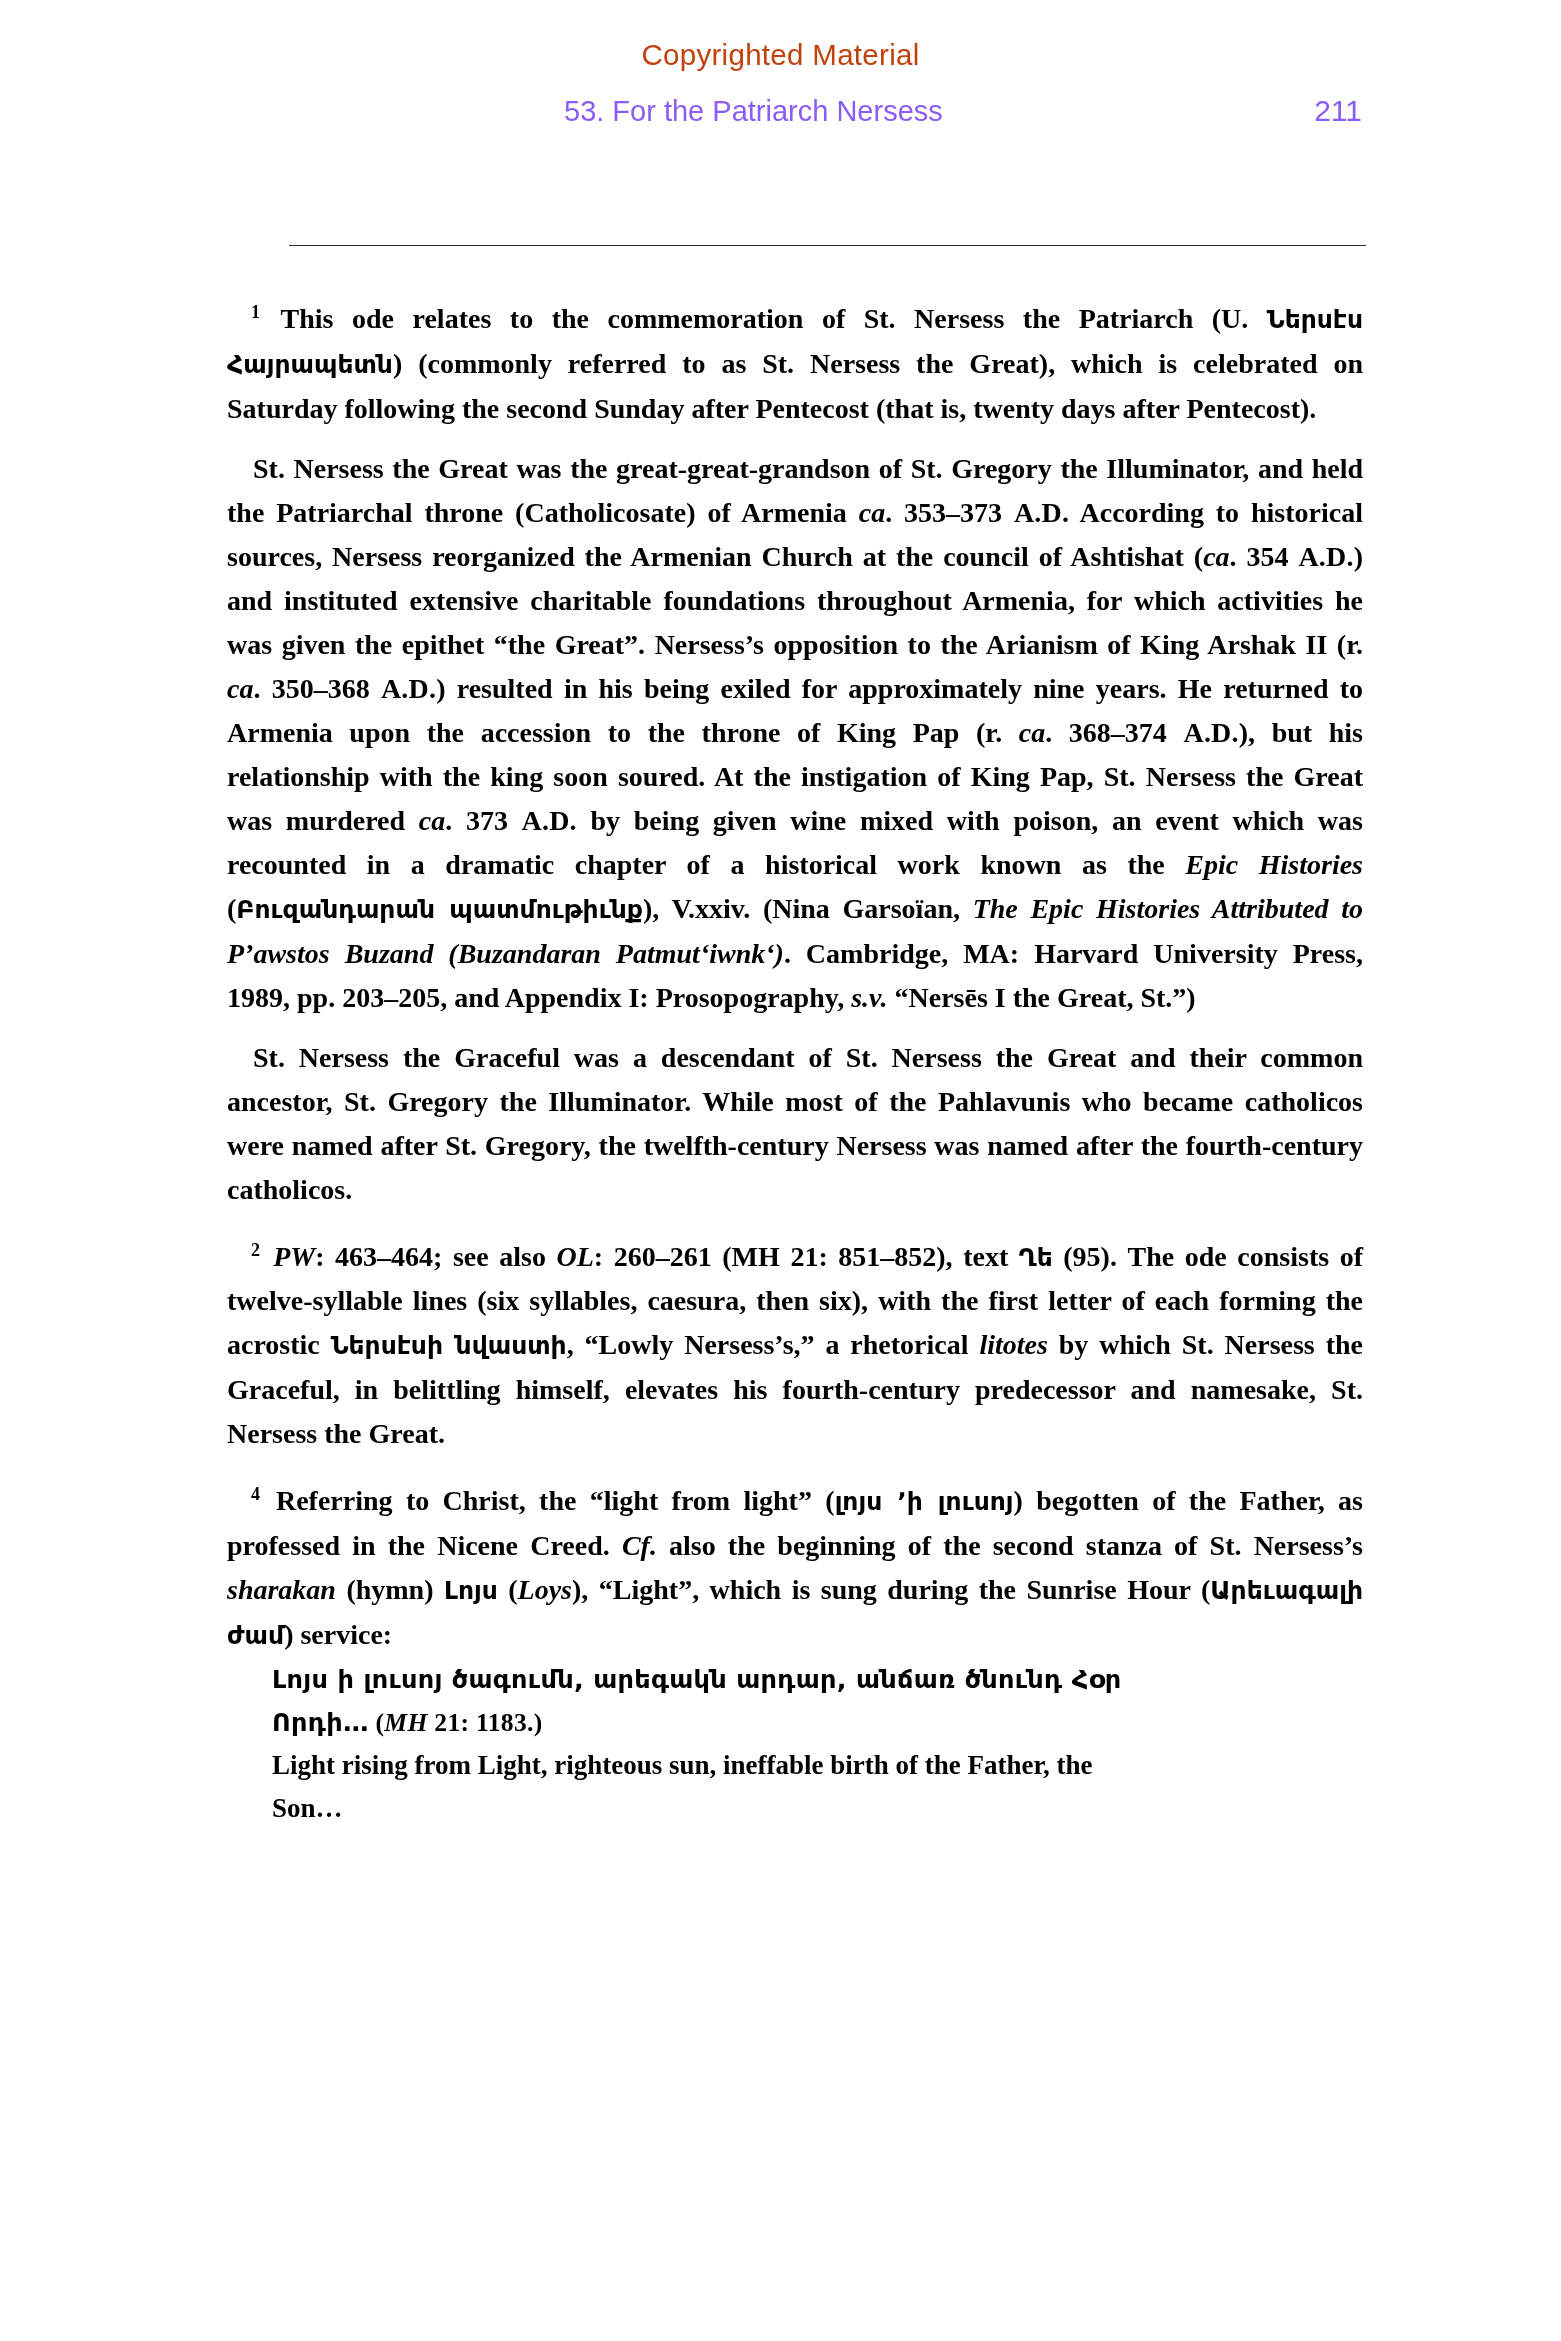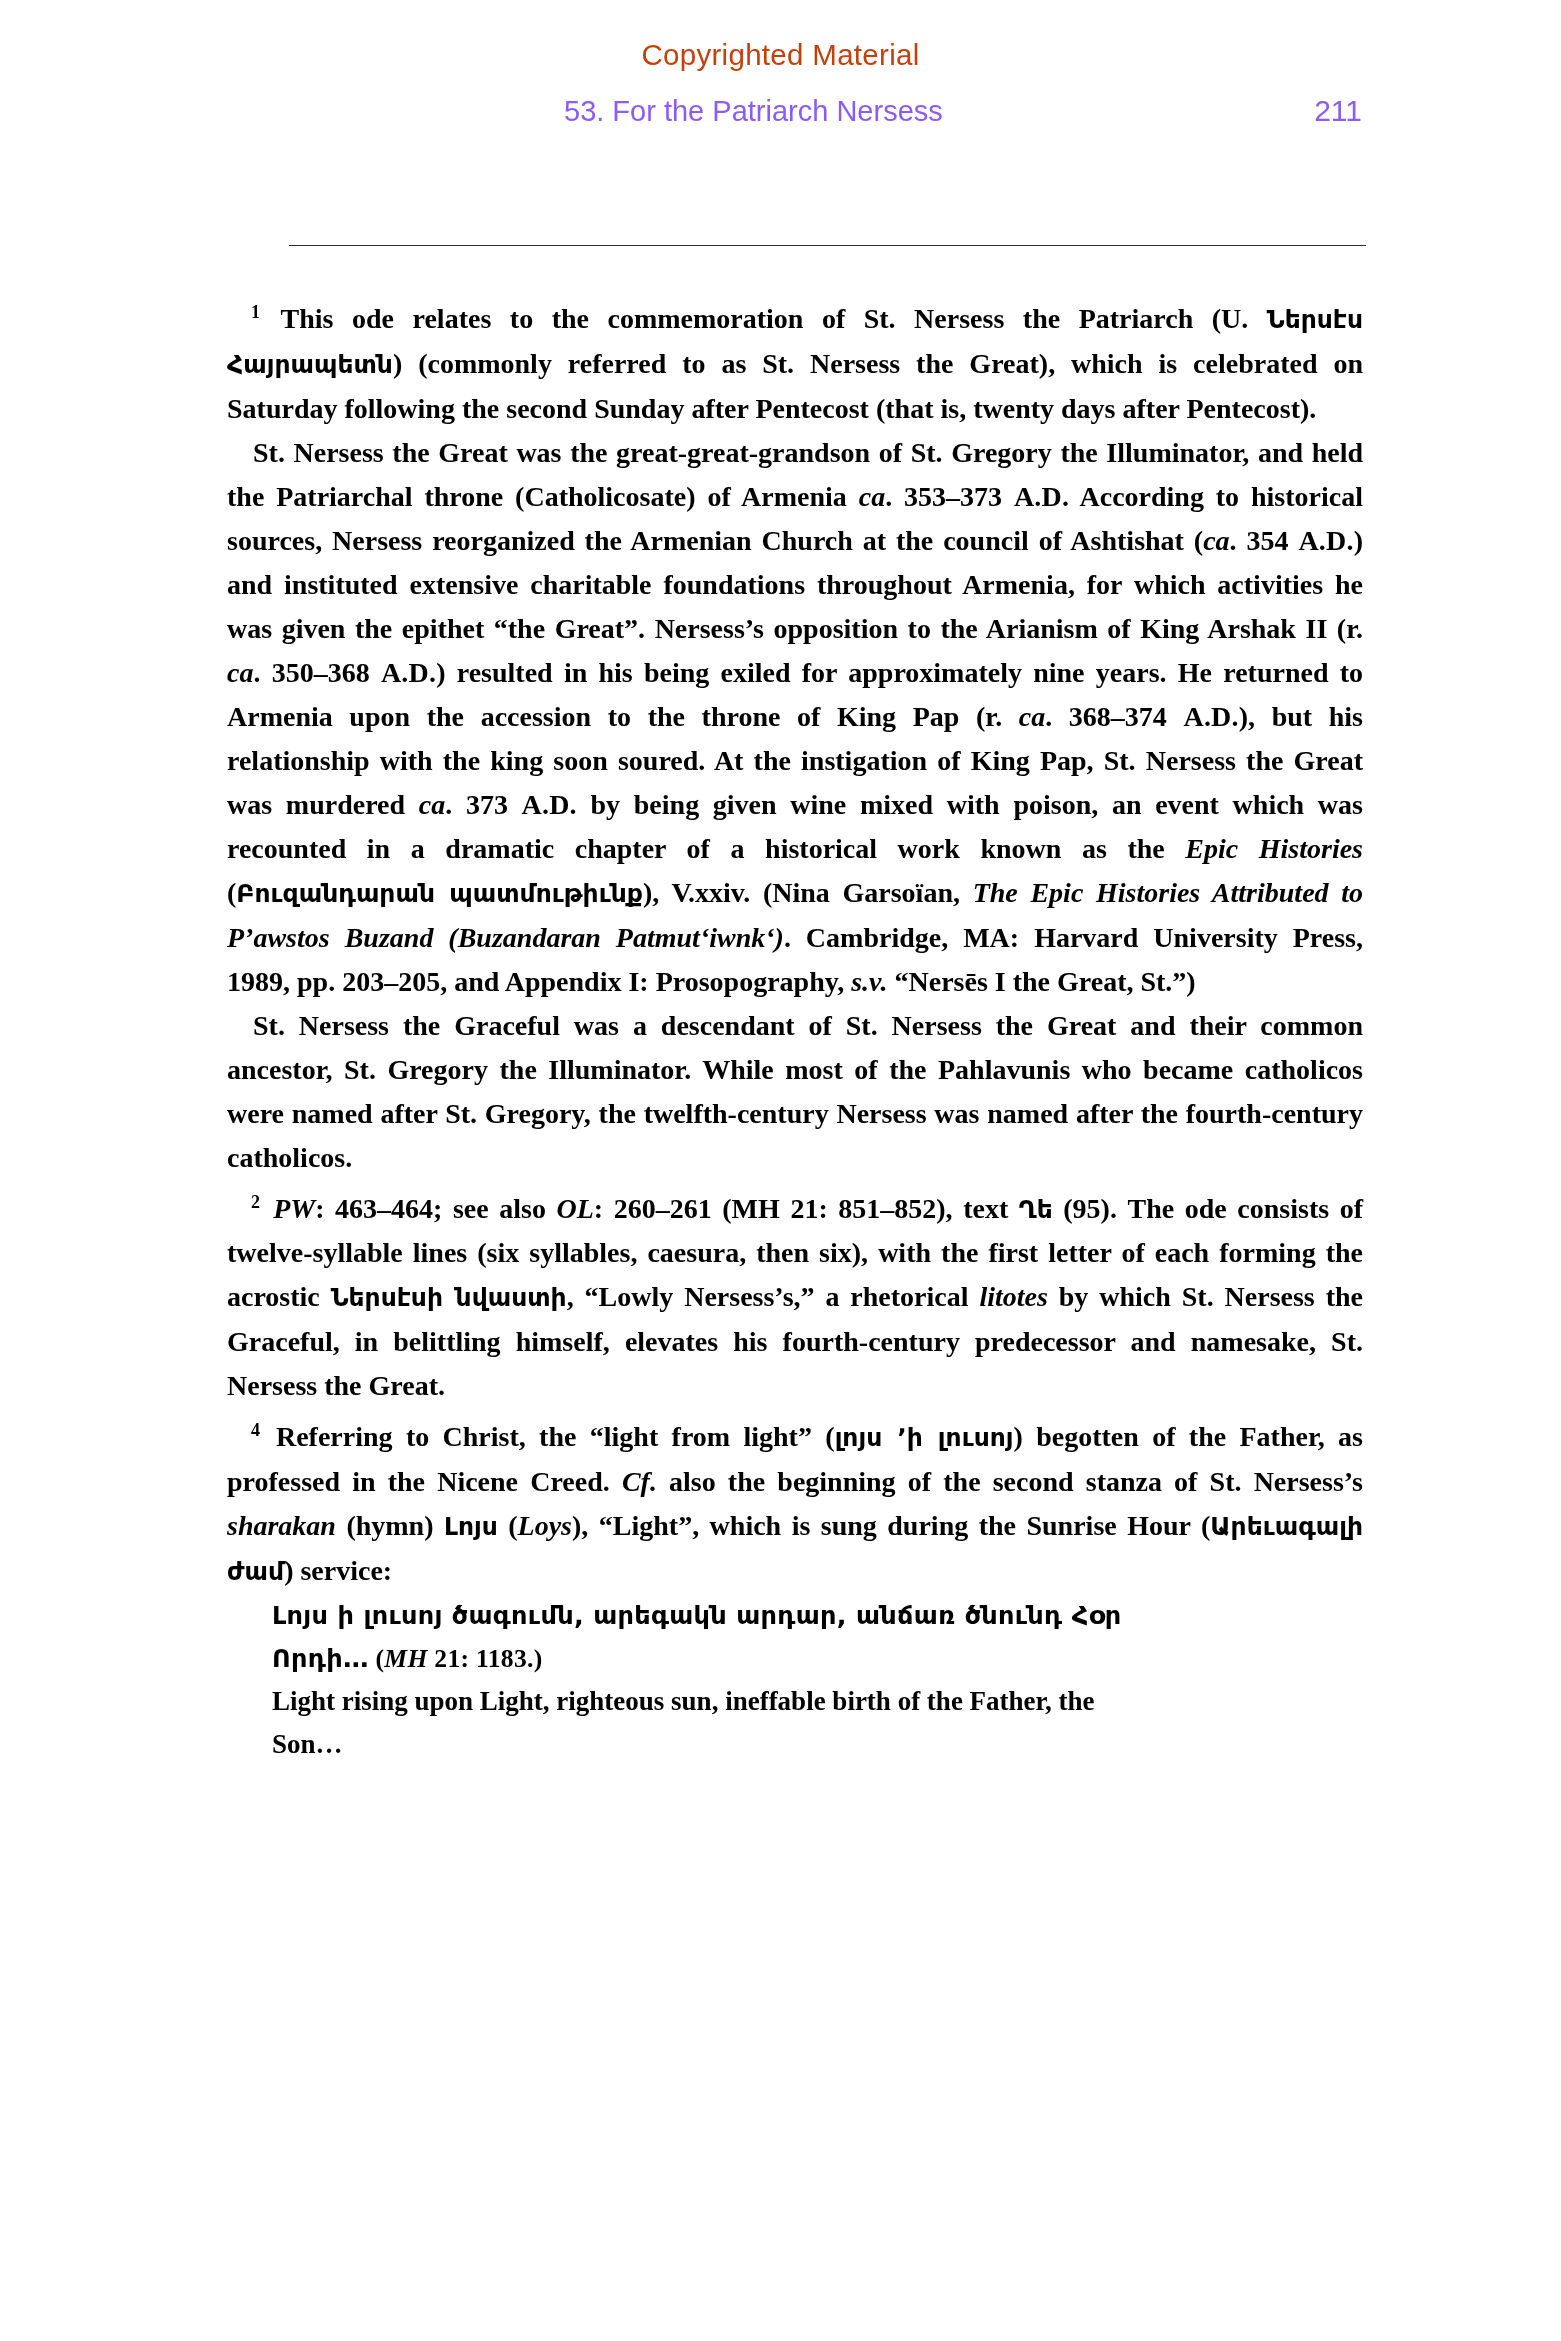--- a/index.html
+++ b/index.html
@@ -72,21 +72,21 @@
   }
   p.note {
     margin: 0;
     font-size: 28px;
     line-height: 44px;
     text-align: justify;
     text-justify: inter-word;
     hyphens: manual;
   }
   p.note + p.note {
-    margin-top: 0;
+    margin-top: 16px;
   }
   p.note.gap {
     margin-top: 12px;
   }
   .fn-marker {
     font-size: 18px;
     vertical-align: 9.5px;
     margin-right: 2.6px;
   }
   .indent-first {
@@ -136,18 +136,18 @@
   <div class="footnote-rule"></div>
 
   <div class="column" id="note-column">
       <p class="note gap"><span class="indent-marker"></span><sup class="fn-marker">1</sup> <span>This ode relates to the commemoration of St. Nersess the Patriarch (U. </span><span class="arm">Ներսէս Հայրապետն</span><span>) (commonly referred to as St. Nersess the Great), which is celebrated on Saturday following the second Sunday after Pentecost (that is, twenty days after Pentecost).</span></p>
       <p class="note"><span class="indent-first"></span><span>St. Nersess the Great was the great-great-grandson of St. Gregory the Illuminator, and held the Patriarchal throne (Catholicosate) of Armenia </span><i>ca</i><span>. 353–373 </span><span class="sc">A.D.</span><span> According to historical sources, Nersess reorganized the Armenian Church at the council of Ashtishat (</span><i>ca</i><span>. 354 </span><span class="sc">A.D.</span><span>) and instituted extensive charitable foundations throughout Armenia, for which activities he was given the epithet “the Great”. Nersess’s opposition to the Arianism of King Arshak II (r. </span><i>ca</i><span>. 350–368 </span><span class="sc">A.D.</span><span>) resulted in his being exiled for approximately nine years. He returned to Armenia upon the accession to the throne of King Pap (r. </span><i>ca</i><span>. 368–374 </span><span class="sc">A.D.</span><span>), but his relationship with the king soon soured. At the instigation of King Pap, St. Nersess the Great was murdered </span><i>ca</i><span>. 373 </span><span class="sc">A.D.</span><span> by being given wine mixed with poison, an event which was recounted in a dramatic chapter of a historical work known as the </span><i>Epic Histories</i><span> (</span><span class="arm">Բուզանդարան պատմութիւնք</span><span>), V.xxiv. (Nina Garsoïan, </span><i>The Epic Histories Attributed to P’awstos Buzand (Buzandaran Patmut‘iwnk‘)</i><span>. Cambridge, MA: Harvard University Press, 1989, pp. 203–205, and Appendix I: Prosopography, </span><i>s.v.</i><span> “Nersēs I the Great, St.”)</span></p>
       <p class="note"><span class="indent-first"></span><span>St. Nersess the Graceful was a descendant of St. Nersess the Great and their common ancestor, St. Gregory the Illuminator. While most of the Pahlavunis who became catholicos were named after St. Gregory, the twelfth-century Nersess was named after the fourth-century catholicos.</span></p>
       <p class="note gap"><span class="indent-marker"></span><sup class="fn-marker">2</sup> <i>PW</i><span>: 463–464; see also </span><i>OL</i><span>: 260–261 (MH 21: 851–852), text </span><span class="arm">Ղե</span><span> (95). The ode consists of twelve-syllable lines (six syllables, caesura, then six), with the first letter of each forming the acrostic </span><span class="arm">Ներսէսի նվաստի</span><span>, “Lowly Nersess’s,” a rhetorical </span><i>litotes</i><span> by which St. Nersess the Graceful, in belittling himself, elevates his fourth-century predecessor and namesake, St. Nersess the Great.</span></p>
       <p class="note gap"><span class="indent-marker"></span><sup class="fn-marker">4</sup> <span>Referring to Christ, the “light from light” (</span><span class="arm">լոյս ʼի լուսոյ</span><span>) begotten of the Father, as professed in the Nicene Creed. </span><i>Cf.</i><span> also the beginning of the second stanza of St. Nersess’s </span><i>sharakan</i><span> (hymn) </span><span class="arm">Լոյս</span><span> (</span><i>Loys</i><span>), “Light”, which is sung during the Sunrise Hour (</span><span class="arm">Արեւագալի ժամ</span><span>) service:</span></p>
       <p class="quote arm-line">Լոյս ի լուսոյ ծագումն, արեգակն արդար, անճառ ծնունդ Հօր</p>
       <p class="quote arm-line"><span>Որդի…</span><span style="font-family: &quot;Liberation Serif&quot;, serif;"> (</span><i style="font-family: &quot;Liberation Serif&quot;, serif;">MH</i><span style="font-family: &quot;Liberation Serif&quot;, serif;"> 21: 1183.)</span></p>
-      <p class="quote">Light rising upon Light, righteous sun, ineffable birth of the Father, the</p>
+      <p class="quote">Light rising from Light, righteous sun, ineffable birth of the Father, the</p>
       <p class="quote">Son…</p>
     </div>
 
 </div>
 
 
 </body></html>

